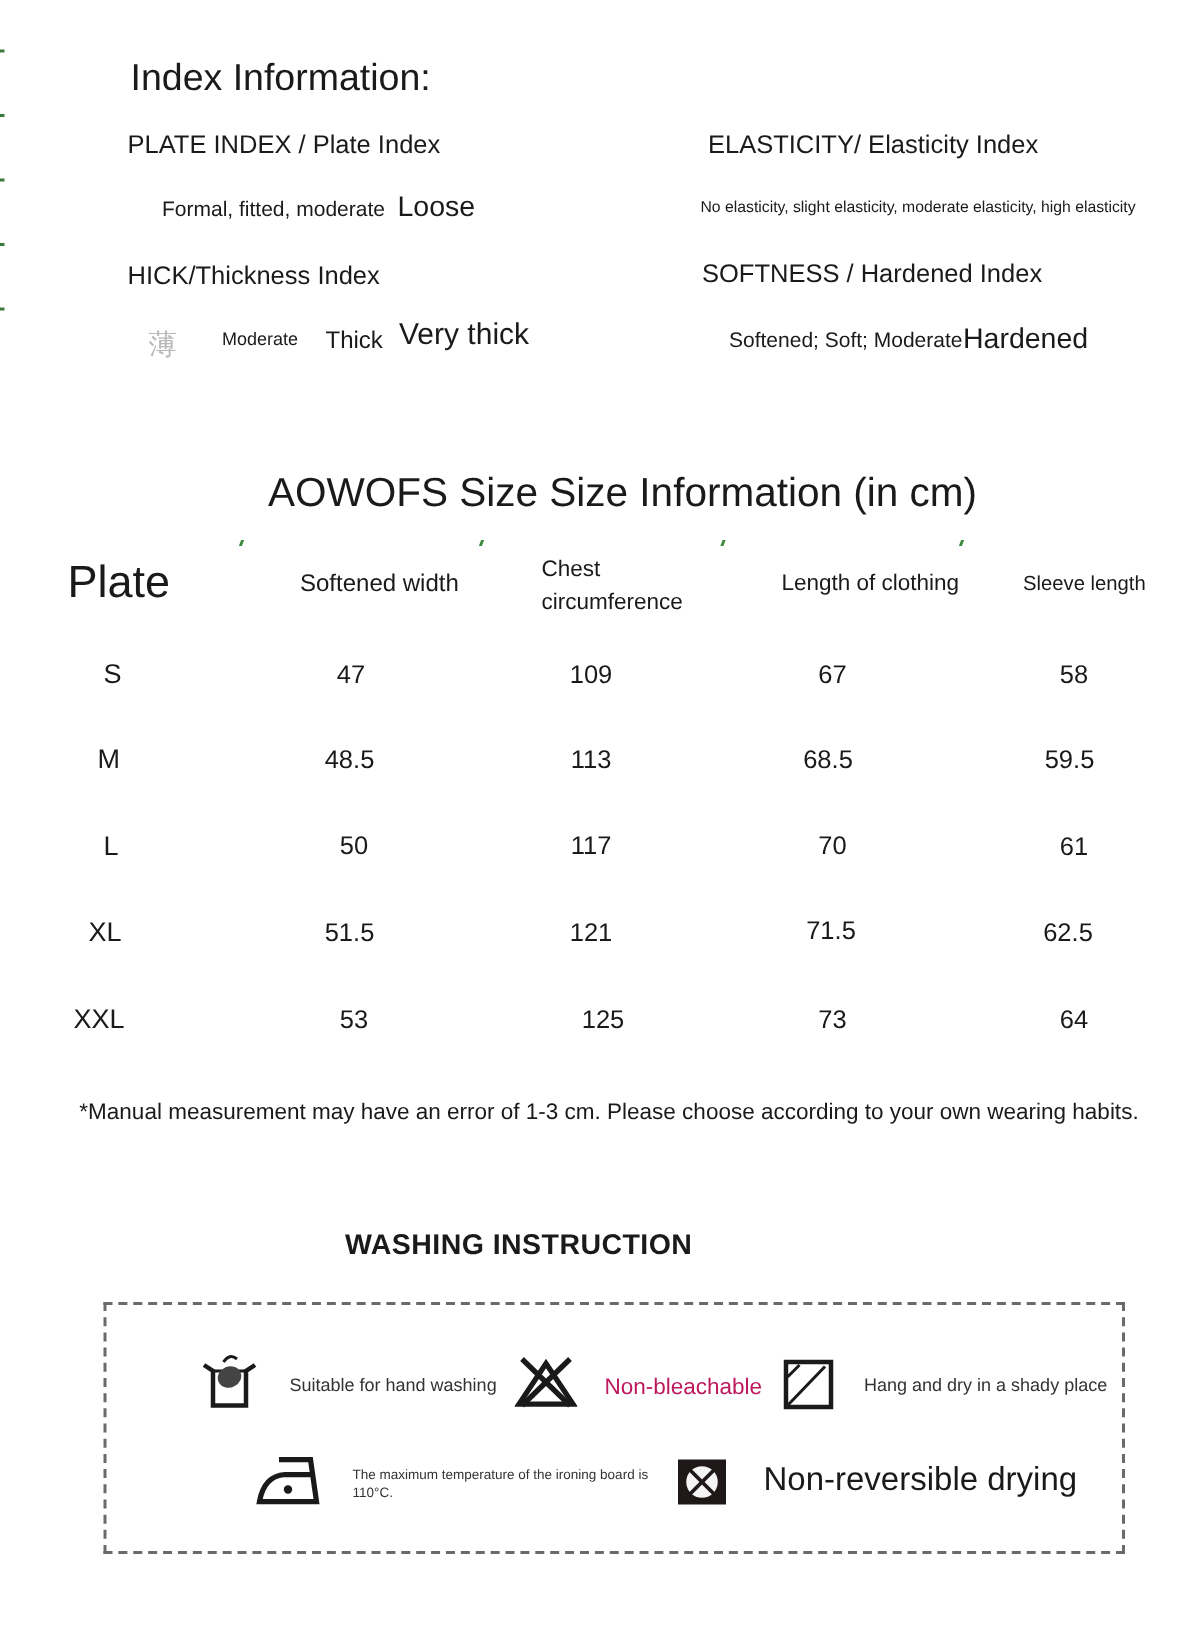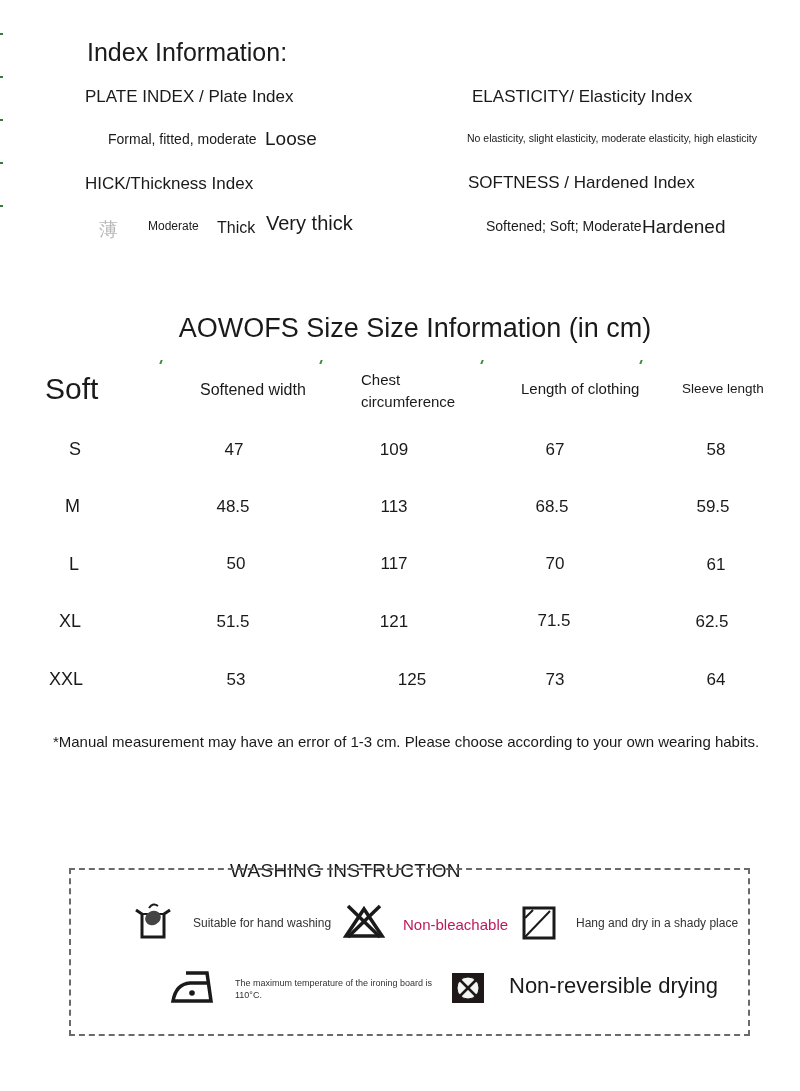--- a/index.html
+++ b/index.html
@@ -15,21 +15,21 @@
   .idx-h { font-size: 17px; }
   .idx-opt { font-size: 14px; margin-left: 16px; }
   .dim { color: #b8b8b8; font-size: 19px; }
 
   #size-title { left: 0; width: 830px; text-align: center; top: 313px; font-size: 27px; }
   .col-h { font-size: 16px; }
   .cell { font-size: 17px; text-align: center; width: 80px; }
   .size-cell { font-size: 18px; }
 
   #note { left: 0; width: 812px; text-align: center; top: 733px; font-size: 15px; }
-  #wash-title { left: 230px; top: 860px; font-size: 19px; letter-spacing: 0.3px; }
+  #wash-title { left: 230px; top: 820px; font-size: 19px; letter-spacing: 0.3px; font-weight: bold; }
 
   #wash-box {
     position: absolute; left: 69px; top: 868px; width: 681px; height: 168px;
     border: 2px dashed #6a6a6a; box-sizing: border-box;
   }
   .icon { position: absolute; }
   .wash-lbl-sm { font-size: 12px; color: #333; }
   .wash-lbl-md { font-size: 15px; color: #be185d; }
   .wash-lbl-xs { font-size: 9px; color: #333; line-height: 12px; white-space: normal; width: 200px; }
   .wash-lbl-lg { font-size: 22px; color: #1a1a1a; }
@@ -65,21 +65,21 @@
 </section>
 
 <section>
   <div id="size-title" class="abs">AOWOFS Size Size Information (in cm)</div>
 
   <div class="tick" style="left:160px;top:360px"></div>
   <div class="tick" style="left:320px;top:360px"></div>
   <div class="tick" style="left:481px;top:360px"></div>
   <div class="tick" style="left:640px;top:360px"></div>
 
-  <div class="abs" style="left:45px;top:372px;font-size:30px">Soft</div>
+  <div class="abs" style="left:45px;top:372px;font-size:30px">Plate</div>
   <div class="abs col-h" style="left:200px;top:381px">Softened width</div>
   <div class="abs col-h" style="left:361px;top:371px;font-size:15px">Chest</div>
   <div class="abs col-h" style="left:361px;top:393px;font-size:15px">circumference</div>
   <div class="abs col-h" style="left:521px;top:380px;font-size:15px">Length of clothing</div>
   <div class="abs" style="left:682px;top:381px;font-size:13.5px">Sleeve length</div>
 
   <div class="abs size-cell" style="left:69px;top:439px">S</div>
   <div class="abs cell" style="left:194px;top:440px">47</div>
   <div class="abs cell" style="left:354px;top:440px">109</div>
   <div class="abs cell" style="left:515px;top:440px">67</div>
@@ -98,21 +98,21 @@
   <div class="abs cell" style="left:676px;top:555px">61</div>
 
   <div class="abs size-cell" style="left:59px;top:611px">XL</div>
   <div class="abs cell" style="left:193px;top:612px">51.5</div>
   <div class="abs cell" style="left:354px;top:612px">121</div>
   <div class="abs cell" style="left:514px;top:611px">71.5</div>
   <div class="abs cell" style="left:672px;top:612px">62.5</div>
 
   <div class="abs size-cell" style="left:49px;top:669px">XXL</div>
   <div class="abs cell" style="left:196px;top:670px">53</div>
-  <div class="abs cell" style="left:372px;top:670px">125</div>
+  <div class="abs cell" style="left:362px;top:670px">125</div>
   <div class="abs cell" style="left:515px;top:670px">73</div>
   <div class="abs cell" style="left:676px;top:670px">64</div>
 
   <div id="note" class="abs">*Manual measurement may have an error of 1-3 cm. Please choose according to your own wearing habits.</div>
 </section>
 
 <section>
   <div id="wash-title" class="abs">WASHING INSTRUCTION</div>
 
   <div id="wash-box"></div>

